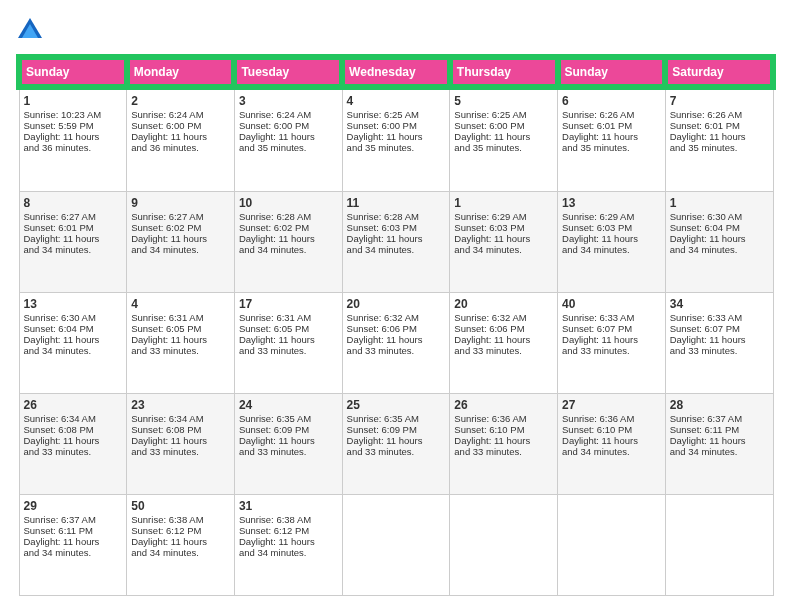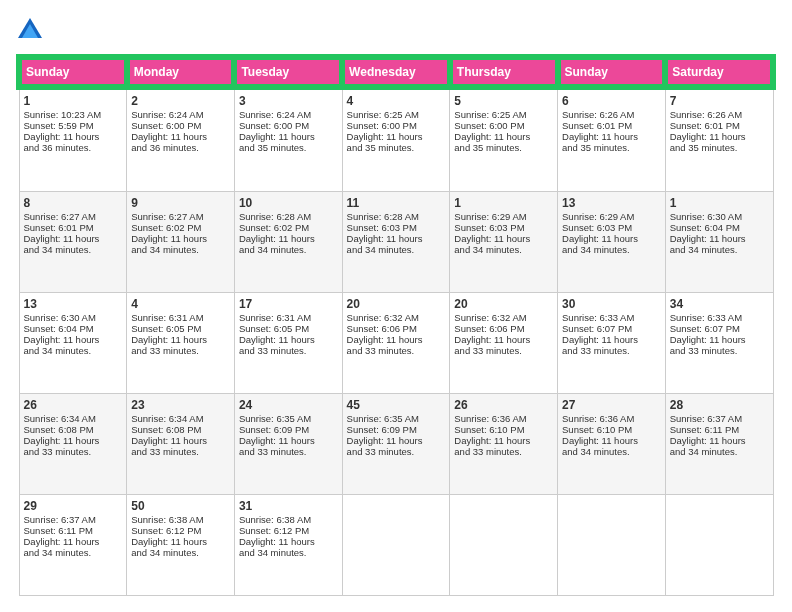--- a/index.html
+++ b/index.html
@@ -254,21 +254,21 @@
             <div>and 33 minutes.</div>
           </td>
           <td>
             <span class="day-num">20</span>
             <div>Sunrise: 6:32 AM</div>
             <div>Sunset: 6:06 PM</div>
             <div>Daylight: 11 hours</div>
             <div>and 33 minutes.</div>
           </td>
           <td>
-            <span class="day-num">30</span>
+            <span class="day-num">40</span>
             <div>Sunrise: 6:33 AM</div>
             <div>Sunset: 6:07 PM</div>
             <div>Daylight: 11 hours</div>
             <div>and 33 minutes.</div>
           </td>
           <td>
             <span class="day-num">34</span>
             <div>Sunrise: 6:33 AM</div>
             <div>Sunset: 6:07 PM</div>
             <div>Daylight: 11 hours</div>
@@ -291,21 +291,21 @@
             <div>and 33 minutes.</div>
           </td>
           <td>
             <span class="day-num">24</span>
             <div>Sunrise: 6:35 AM</div>
             <div>Sunset: 6:09 PM</div>
             <div>Daylight: 11 hours</div>
             <div>and 33 minutes.</div>
           </td>
           <td>
-            <span class="day-num">45</span>
+            <span class="day-num">25</span>
             <div>Sunrise: 6:35 AM</div>
             <div>Sunset: 6:09 PM</div>
             <div>Daylight: 11 hours</div>
             <div>and 33 minutes.</div>
           </td>
           <td>
             <span class="day-num">26</span>
             <div>Sunrise: 6:36 AM</div>
             <div>Sunset: 6:10 PM</div>
             <div>Daylight: 11 hours</div>

